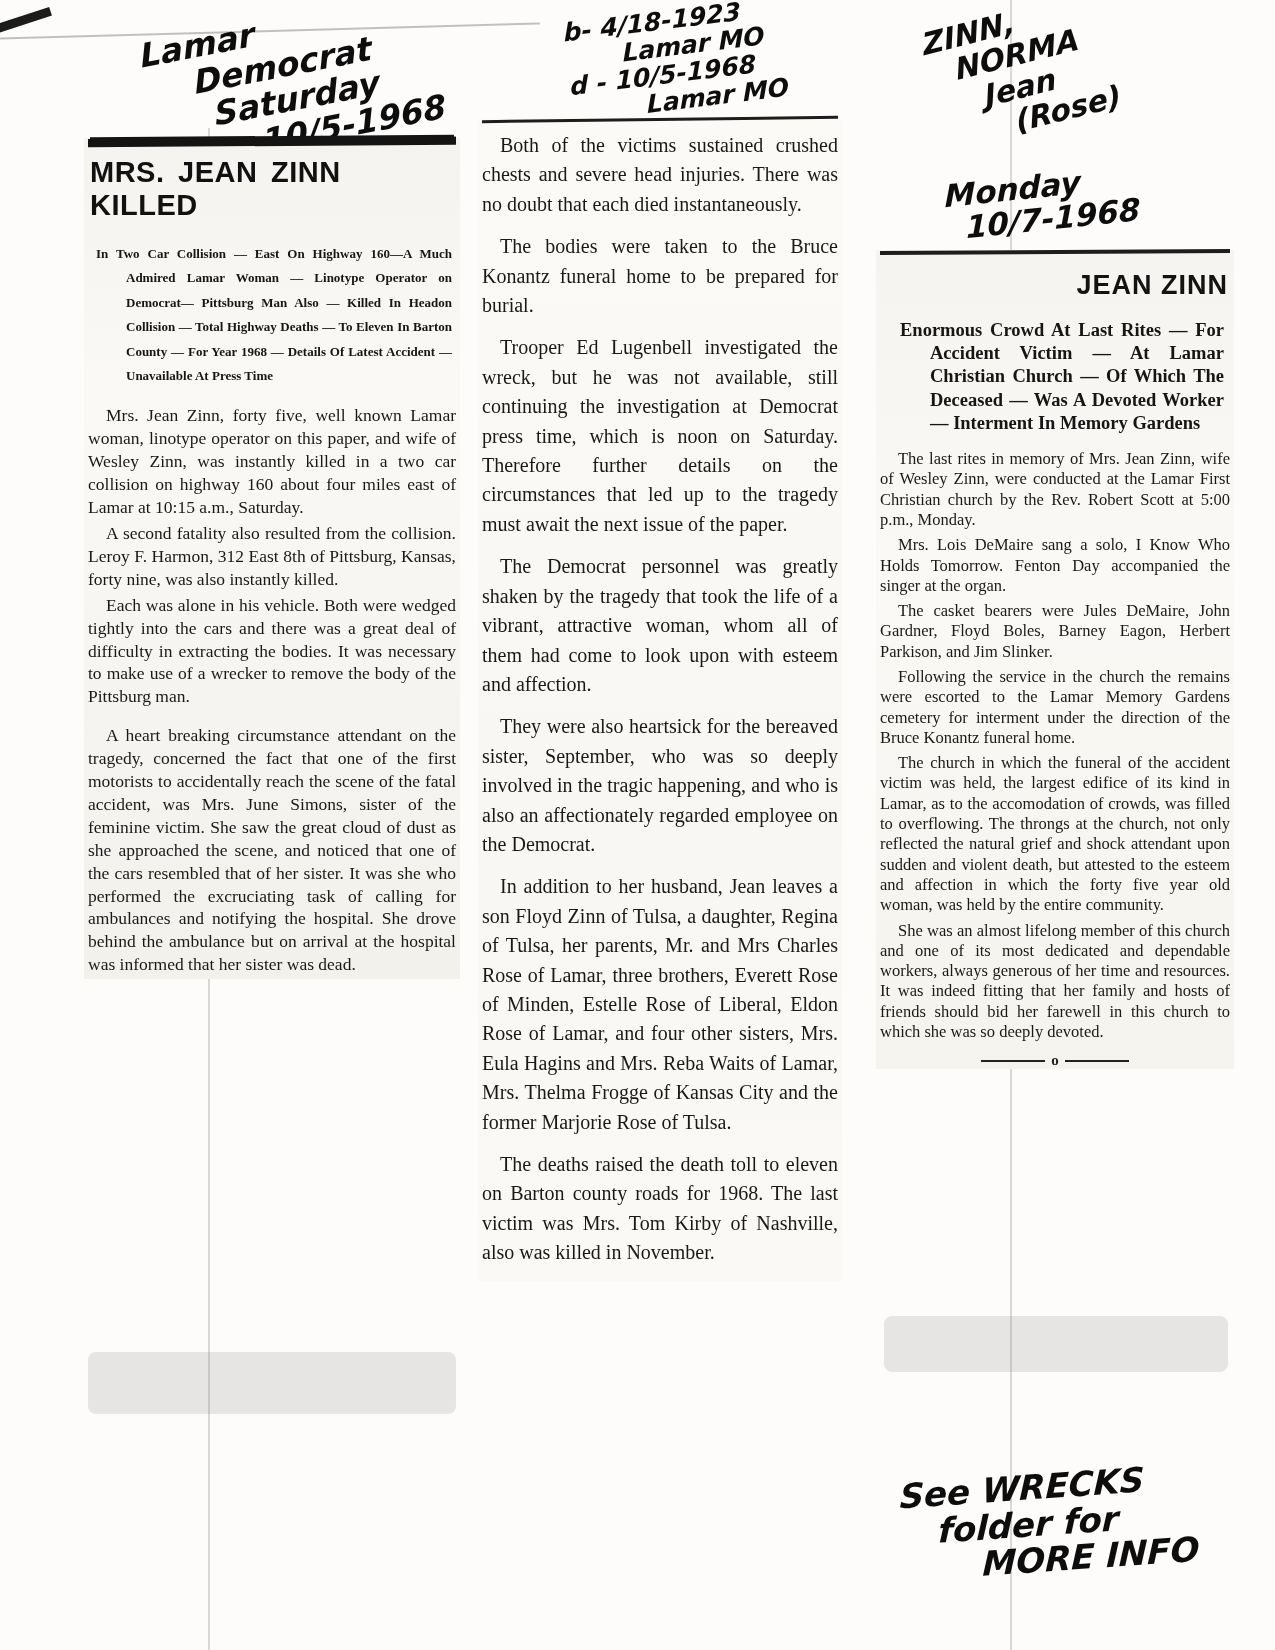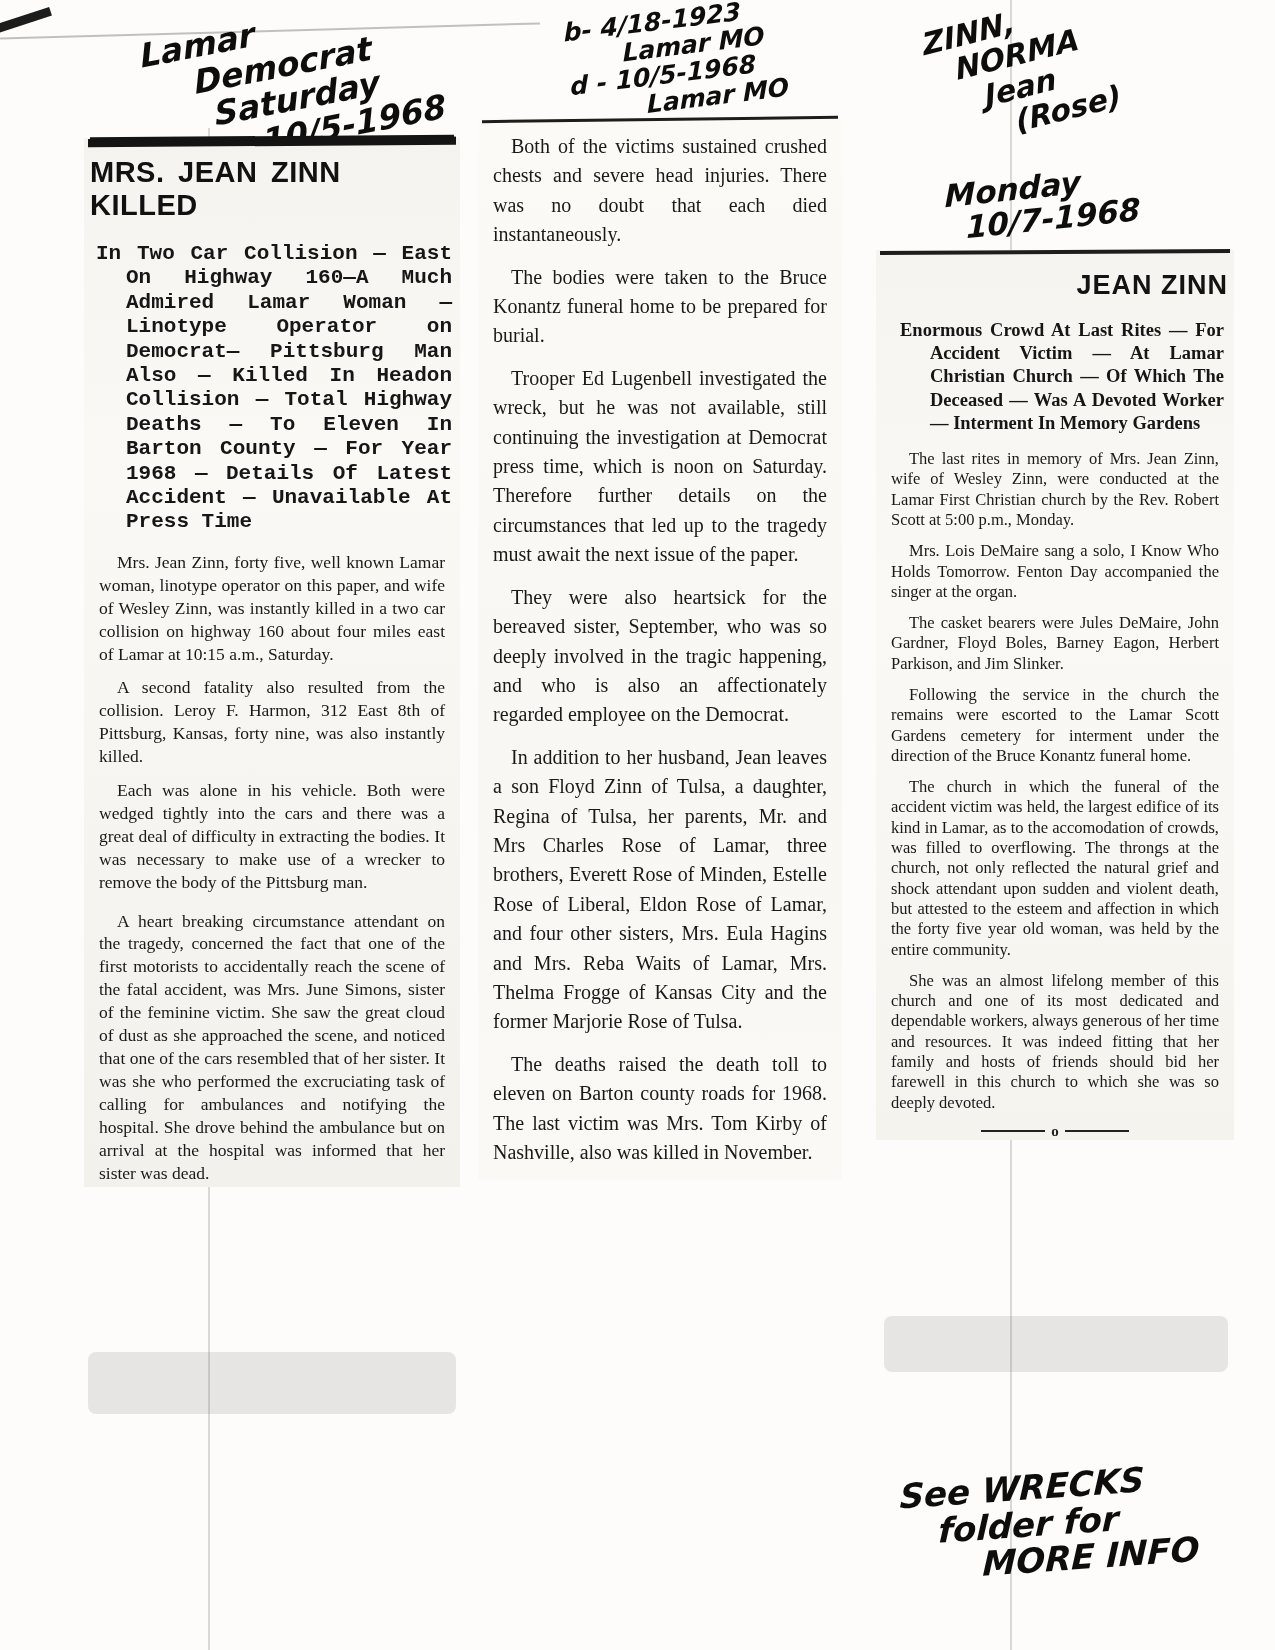--- a/index.html
+++ b/index.html
@@ -34,29 +34,29 @@
   .headline3{
     font-family:"Liberation Sans", sans-serif;font-weight:bold;
     font-size:27px;letter-spacing:1px;color:#131313;margin:8px 2px 0 2px;
   }
   .headline3 .l2{text-align:right;margin-top:16px;}
 
   .subhead{
     font-weight:bold;text-align:justify;
     padding-left:30px;text-indent:-30px;color:#161616;
   }
-  .subhead1{font-size:21px;line-height:24.4px;margin:20px 4px 12px 8px;font-family:Liberation Mono, monospace;}
+  .subhead1{font-size:13px;line-height:24.4px;margin:20px 4px 12px 8px;}
   .subhead3{font-size:18.5px;line-height:23.2px;margin:18px 6px 0 20px;}
 
   .body1{font-size:17.5px;line-height:22.9px;margin-top:16px;}
   .body2{font-size:20px;line-height:29.4px;}
   .body3{font-size:16.5px;line-height:20.3px;margin-top:14px;}
 
   .body1 p,.body2 p,.body3 p{
-    margin:11px;text-align:justify;text-indent:18px;color:#191919;
+    margin:0;text-align:justify;text-indent:18px;color:#191919;
   }
   .body1 p{margin-bottom:3px;}
   .body2 p{margin-bottom:13px;}
   .body3 p{margin-bottom:5px;}
   .body1 p.gap-top{margin-top:16px;}
 
   .divider{
     display:flex;align-items:center;justify-content:center;
     gap:6px;margin-top:10px;color:#222;font-size:15px;font-weight:bold;
   }
@@ -133,40 +133,41 @@
   <div class="smudge" style="left:88px;top:1352px;width:368px;height:62px;"></div>
 
   <div class="col" style="left:478px;top:118px;width:364px;">
     <div class="col-bg" style="background:linear-gradient(180deg,#fbfaf7 0%,#f8f7f3 60%,#faf9f6 100%);"></div>
     <div class="col-inner">
       <div class="toprule-thin"></div>
       <div class="body2" style="margin-top:10px;">
         <p>Both of the victims sustained crushed chests and severe head injuries. There was no doubt that each died instantaneously.</p>
         <p>The bodies were taken to the Bruce Konantz funeral home to be prepared for burial.</p>
         <p>Trooper Ed Lugenbell investigated the wreck, but he was not available, still continuing the investigation at Democrat press time, which is noon on Saturday. Therefore further details on the circumstances that led up to the tragedy must await the next issue of the paper.</p>
+        <p>The Democrat personnel was greatly shaken by the tragedy that took the life of a vibrant, attractive woman, whom all of them had come to look upon with esteem and affection.</p>
         <p>They were also heartsick for the bereaved sister, September, who was so deeply involved in the tragic happening, and who is also an affectionately regarded employee on the Democrat.</p>
         <p>In addition to her husband, Jean leaves a son Floyd Zinn of Tulsa, a daughter, Regina of Tulsa, her parents, Mr. and Mrs Charles Rose of Lamar, three brothers, Everett Rose of Minden, Estelle Rose of Liberal, Eldon Rose of Lamar, and four other sisters, Mrs. Eula Hagins and Mrs. Reba Waits of Lamar, Mrs. Thelma Frogge of Kansas City and the former Marjorie Rose of Tulsa.</p>
         <p>The deaths raised the death toll to eleven on Barton county roads for 1968. The last victim was Mrs. Tom Kirby of Nashville, also was killed in November.</p>
       </div>
     </div>
   </div>
 
   <div class="col" style="left:876px;top:250px;width:358px;">
     <div class="col-bg" style="background:linear-gradient(180deg,#f5f4f0 0%,#faf9f5 40%,#f4f3ee 100%);"></div>
     <div class="col-inner">
       <div class="toprule-thin" style="height:4px;transform:rotate(-.3deg);"></div>
       <div class="headline3">
         <div class="l2">JEAN ZINN</div>
       </div>
       <div class="subhead subhead3">Enormous Crowd At Last Rites — For Accident Victim — At Lamar Christian Church — Of Which The Deceased — Was A Devoted Worker — Interment In Memory Gardens</div>
       <div class="body3">
         <p>The last rites in memory of Mrs. Jean Zinn, wife of Wesley Zinn, were conducted at the Lamar First Christian church by the Rev. Robert Scott at 5:00 p.m., Monday.</p>
         <p>Mrs. Lois DeMaire sang a solo, I Know Who Holds Tomorrow. Fenton Day accompanied the singer at the organ.</p>
         <p>The casket bearers were Jules DeMaire, John Gardner, Floyd Boles, Barney Eagon, Herbert Parkison, and Jim Slinker.</p>
-        <p>Following the service in the church the remains were escorted to the Lamar Scott Gardens cemetery for interment under the direction of the Bruce Konantz funeral home.</p>
+        <p>Following the service in the church the remains were escorted to the Lamar Memory Gardens cemetery for interment under the direction of the Bruce Konantz funeral home.</p>
         <p>The church in which the funeral of the accident victim was held, the largest edifice of its kind in Lamar, as to the accomodation of crowds, was filled to overflowing. The throngs at the church, not only reflected the natural grief and shock attendant upon sudden and violent death, but attested to the esteem and affection in which the forty five year old woman, was held by the entire community.</p>
         <p>She was an almost lifelong member of this church and one of its most dedicated and dependable workers, always generous of her time and resources. It was indeed fitting that her family and hosts of friends should bid her farewell in this church to which she was so deeply devoted.</p>
       </div>
       <div class="divider">o</div>
     </div>
   </div>
   <div class="smudge" style="left:884px;top:1316px;width:344px;height:56px;"></div>
 
 </div>
 

